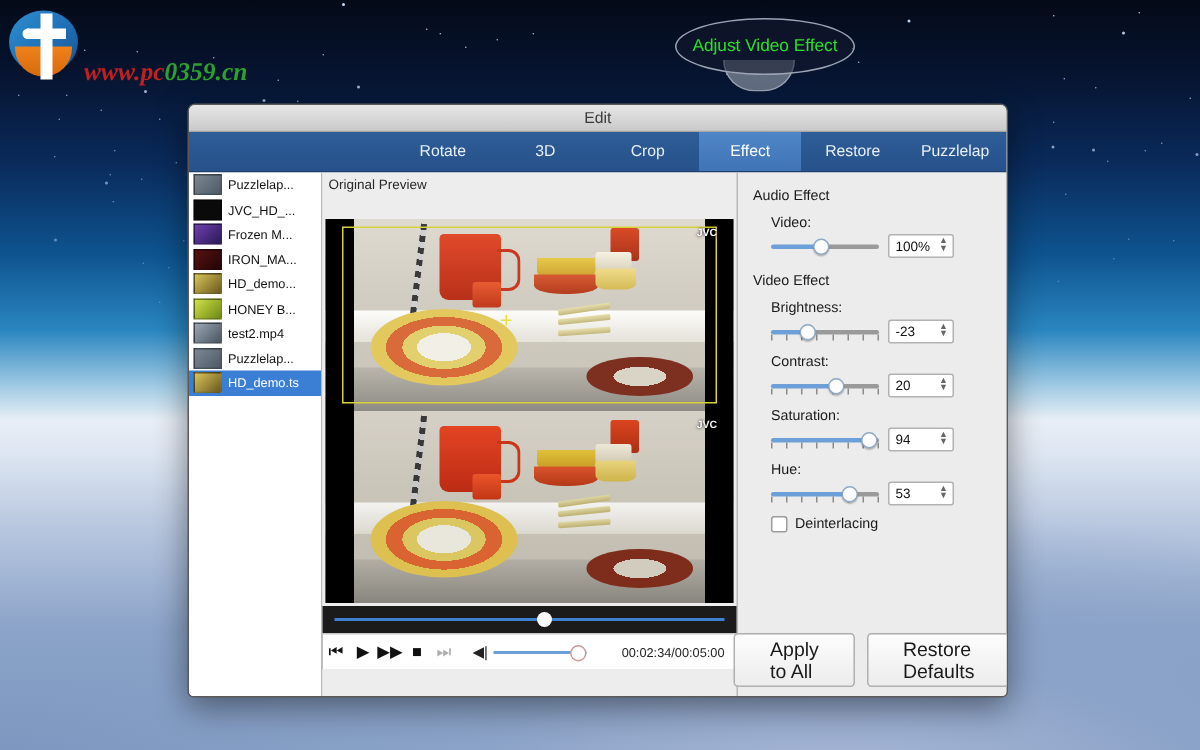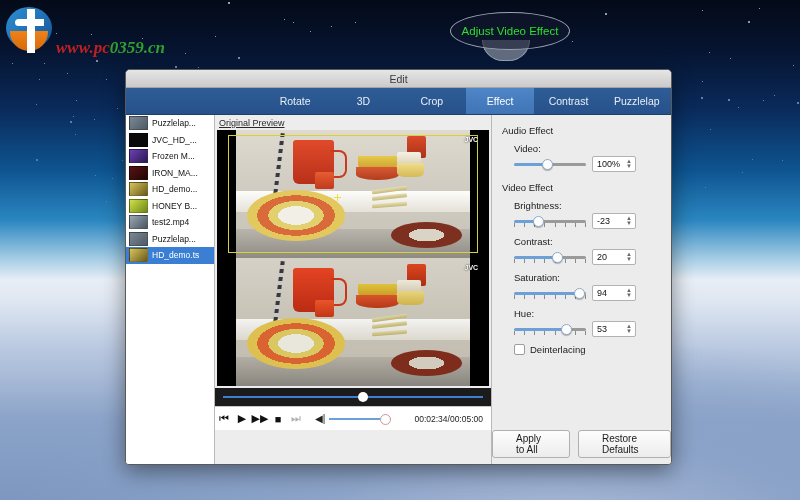--- a/index.html
+++ b/index.html
@@ -147,22 +147,21 @@
   }
   
   #center {
     width:276px;
     background:#ededed;
     display:flex; flex-direction:column;
     border-right:1px solid #b9b9b9;
   }
   .prev-label {
     font-size:9px; color:#2a2a2a;
-    padding:3px 0 2px 4px;
-    text-decoration:underline;
+    padding:3px 0 18px 4px;
   }
   .video {
     margin:0 2px; height:128px;
     background:#000;
     position:relative; overflow:hidden;
   }
   .scene { position:absolute; inset:0; }
   .scene .wallbg {
     position:absolute; inset:0;
     background:linear-gradient(to bottom,#dedad0 0%,#d2cdc2 40%,#c7c2b6 100%);
@@ -315,21 +314,21 @@
   .chk-row { display:flex; align-items:center; gap:5px; margin:2px 0 0 14px;text-align:right; }
   .chkbox { width:9px; height:9px; background:#fff; border:1px solid #9d9d9d; border-radius:2px; }
 
   #right-btns {
     position:absolute; left:0; right:0; bottom:8px;
     display:flex; justify-content:center; gap:8px;
   }
   .gbtn {
     background:linear-gradient(to bottom,#fdfdfd,#ececec);
     border:1px solid #b0b0b0; border-radius:3px;
-    font-size:10px; color:#1a1a1a; padding:2px 23px; cursor:default;
+    font-size:13px; color:#1a1a1a; padding:2px 23px; cursor:default;
   }
 </style>
 </head>
 <body>
 
 <div id="desktop">
 
   <div class="stars" id="stars">
       <div class="star" style="left: 759.204px; top: 7.68902px; width: 1px; height: 1px; opacity: 0.925535;"></div>
       <div class="star" style="left: 621.373px; top: 172.986px; width: 1px; height: 1px; opacity: 0.399589;"></div>
@@ -466,21 +465,21 @@
     <div id="titlebar">
       <span>Edit</span>
     </div>
 
     <div id="tabbar">
       <div id="tab-left-pad"></div>
       <div class="tab">Rotate</div>
       <div class="tab">3D</div>
       <div class="tab">Crop</div>
       <div class="tab active">Effect</div>
-      <div class="tab">Contrast</div>
+      <div class="tab">Restore</div>
       <div class="tab">Puzzlelap</div>
     </div>
 
     <div id="body">
 
       <div id="sidebar">
         <div class="file-row">
           <span class="thumb" style="background:linear-gradient(135deg,#7b8894,#4e5a66);"></span>
           <span>Puzzlelap...</span>
         </div>

